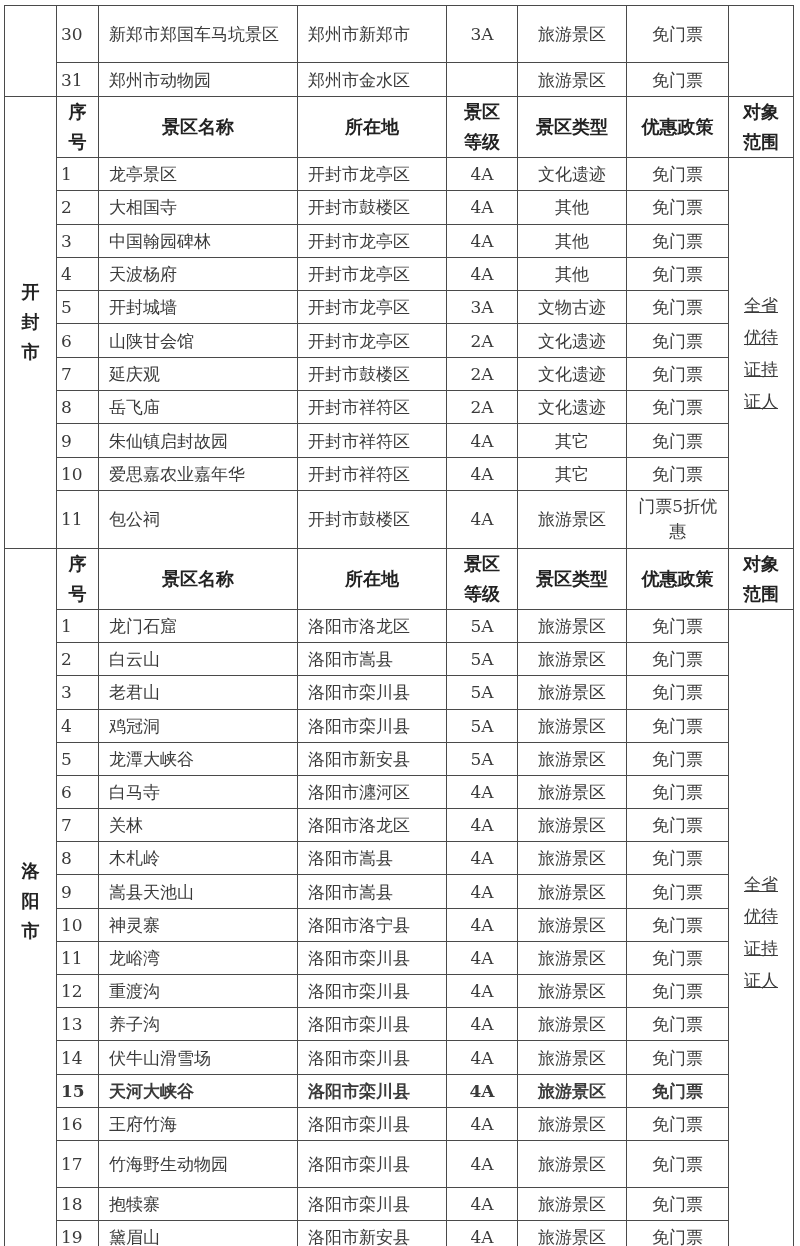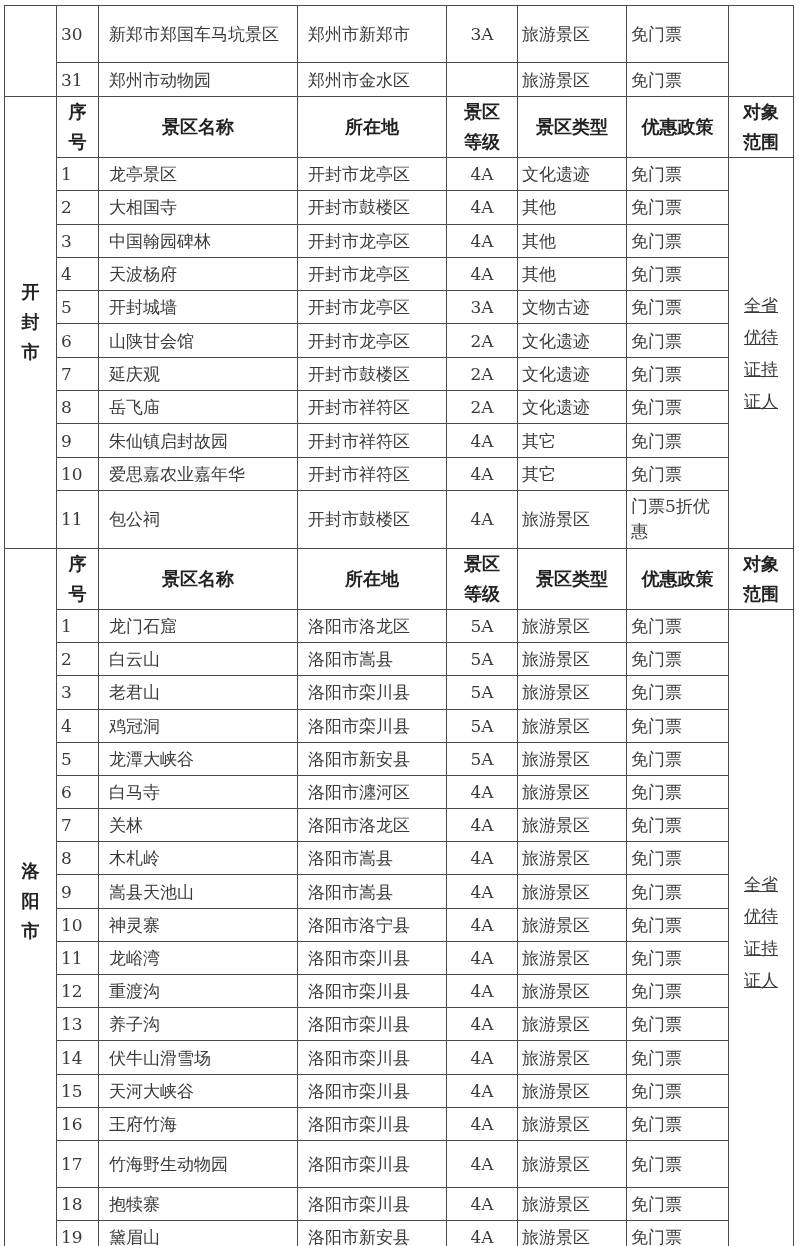--- a/index.html
+++ b/index.html
@@ -11,22 +11,22 @@
   }
   table.sheet td {
     border: 1.5px solid #4a4a4a; padding: 0 4px; font-size: 17px; line-height: 22px;
     vertical-align: middle; overflow: hidden;
   }
   .c-city { text-align: center; font-size: 18px; line-height: 24px; }
   .c-no { }
   .c-name { text-align: left; padding-left: 10px !important; }
   .c-loc { text-align: left; padding-left: 10px !important; }
   .c-grade { text-align: center; font-size: 15px; }
-  .c-type { }
-  .c-policy { text-align: left; }
+  .c-type { text-align: center; }
+  .c-policy { text-align: center; }
   .c-scope { text-align: center; font-size: 18px; line-height: 30px; }
   tr.hdr td { font-weight: bold; color: #222; text-align: center; font-size: 18px; line-height: 26px; }
   .vtext { display: inline-block; width: 1.1em; word-break: break-all; line-height: 30px; }
   .scope-text { display: inline-block; width: 2.2em; word-break: break-all; line-height: 32px; text-decoration: underline; }
   .hdr-wrap { display: inline-block; width: 2.1em; word-break: break-all; line-height: 30px; }
   .hdr-wrap1 { display: inline-block; width: 1.1em; word-break: break-all; line-height: 30px; }
   .twoline { display: inline-block; width: 5.5em; line-height: 25px; }
 </style>
 </head>
 <body>
@@ -276,21 +276,21 @@
         <td class="c-policy"><span>免门票</span></td>
       </tr>
       <tr style="height: 33.2px; padding-left: 8px;">
         <td class="c-no">14</td>
         <td class="c-name">伏牛山滑雪场</td>
         <td class="c-loc">洛阳市栾川县</td>
         <td class="c-grade">4A</td>
         <td class="c-type">旅游景区</td>
         <td class="c-policy"><span>免门票</span></td>
       </tr>
-      <tr style="height: 33.2px;">
+      <tr style="height: 33.2px; font-weight: bold;">
         <td class="c-no">15</td>
         <td class="c-name">天河大峡谷</td>
         <td class="c-loc">洛阳市栾川县</td>
         <td class="c-grade">4A</td>
         <td class="c-type">旅游景区</td>
         <td class="c-policy"><span>免门票</span></td>
       </tr>
       <tr style="height: 33.2px;">
         <td class="c-no">16</td>
         <td class="c-name">王府竹海</td>

